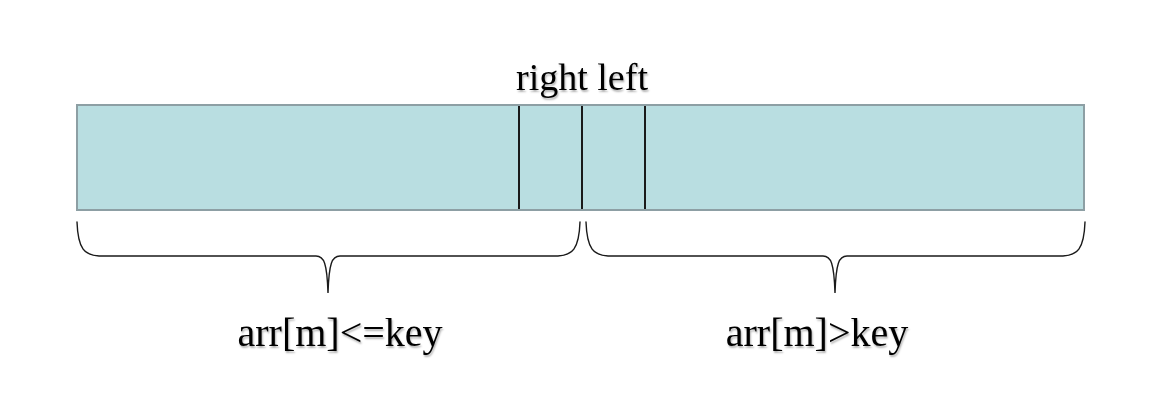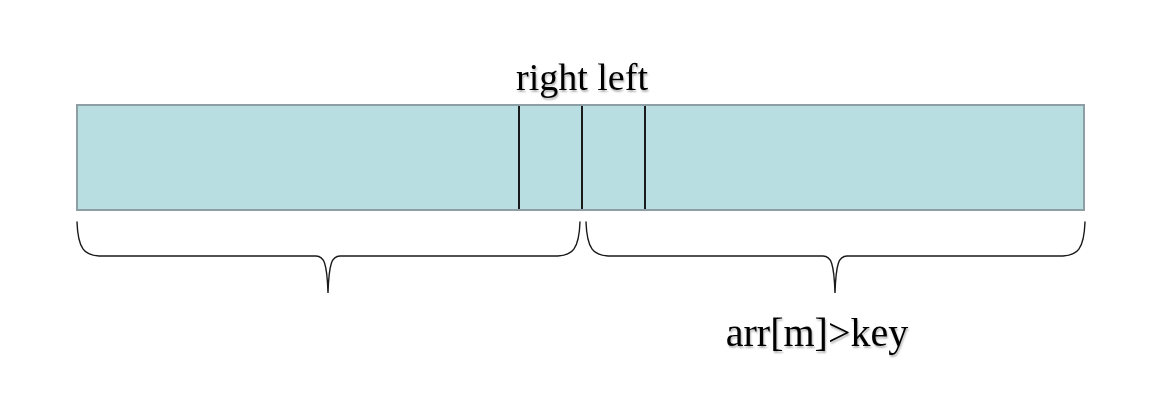--- a/index.html
+++ b/index.html
@@ -98,16 +98,17 @@
              C 572,255 579,250 580,222"></path>
     <path d="M 586,222
              C 587,250 594,255 608,256
              L 823,256
              C 831,256 834,263 835,293
              C 836,263 839,256 847,256
              L 1063,256
              C 1077,255 1084,250 1085,222"></path>
   </svg>
 
+  <div class="partition-label label-left">arr[m]&lt;=key</div>
 
   <div class="partition-label label-right">arr[m]&gt;key</div>
 
 </div>
 
 </body></html>

